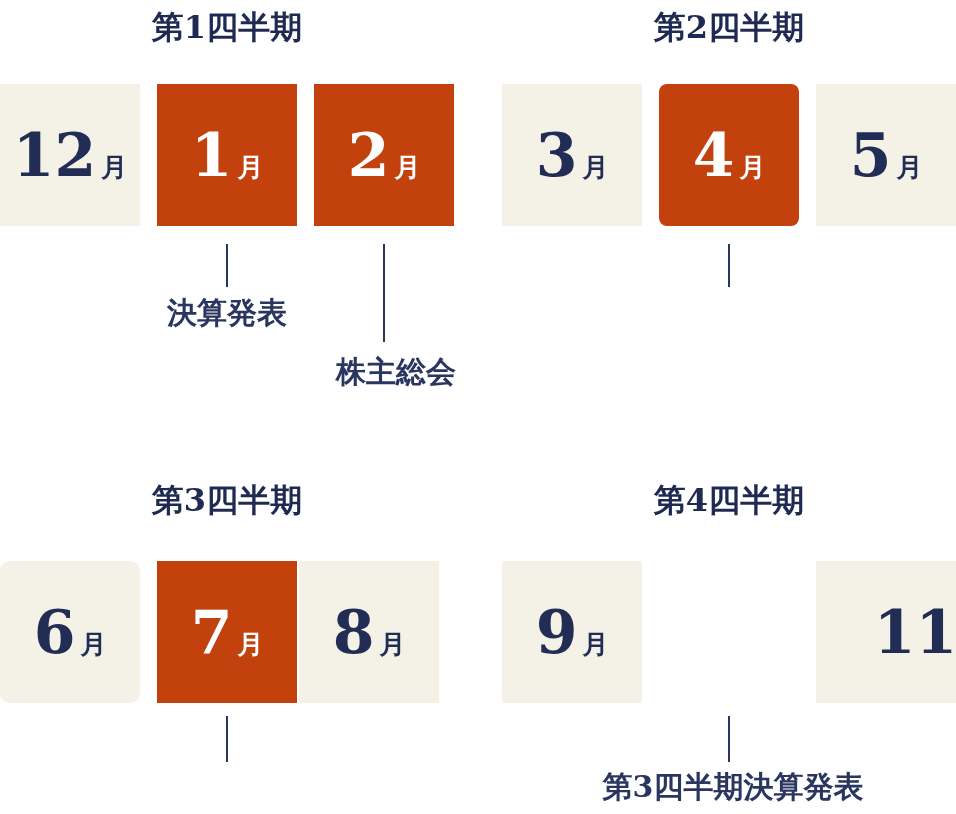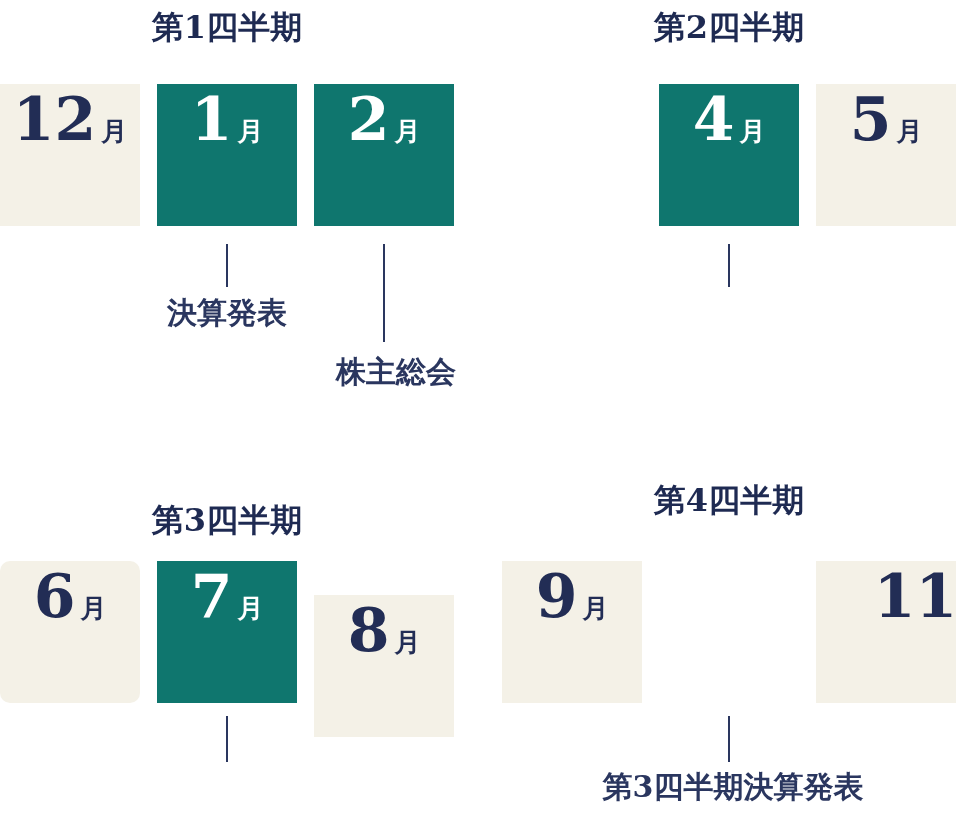--- a/index.html
+++ b/index.html
@@ -21,25 +21,25 @@
     font-weight:700;
     color:#1e2a52;
     white-space:nowrap;
     line-height:1;
   }
   .box{
     position:absolute;
     width:140px;
     height:142px;
     display:flex;
-    align-items:flex-start;
+    align-items:center;
     justify-content:center;
   }
   .box.light{ background:#f4f1e7; color:#222d55; }
-  .box.dark{  background:#0f766e; color:#ffffff; }
+  .box.dark{  background:#c2410c; color:#ffffff; }
   .month-inner{ white-space:nowrap; }
   .num{
     font-size:60px;
     font-weight:700;
     font-family:"DejaVu Serif","Liberation Serif",serif;
   }
   .suffix{
     font-size:26px;
     font-weight:600;
     margin-left:5px;
@@ -59,53 +59,56 @@
     line-height:1;
   }
 </style>
 </head>
 <body>
 
 <div class="canvas">
 
   <div class="qtitle" style="left:227px; top:11px;">第1四半期</div>
   <div class="qtitle" style="left:729px; top:11px;">第2四半期</div>
-  <div class="qtitle" style="left:227px; top:484px;margin-top:20px;">第3四半期</div>
+  <div class="qtitle" style="left:227px; top:484px;">第3四半期</div>
   <div class="qtitle" style="left:729px; top:484px;">第4四半期</div>
 
   <div class="box light" style="left:0px; top:84px;">
     <div class="month-inner"><span class="num">12</span><span class="suffix">月</span></div>
   </div>
   <div class="box dark" style="left:157px; top:84px;">
     <div class="month-inner"><span class="num">1</span><span class="suffix">月</span></div>
   </div>
   <div class="box dark" style="left:314px; top:84px;">
     <div class="month-inner"><span class="num">2</span><span class="suffix">月</span></div>
   </div>
-  <div class="box dark" style="left:659px; top:84px;">
+  <div class="box light" style="left:502px; top:84px;">
+    <div class="month-inner"><span class="num">3</span><span class="suffix">月</span></div>
+  </div>
+  <div class="box dark" style="left:659px; top:84px;border-radius:8px;">
     <div class="month-inner"><span class="num">4</span><span class="suffix">月</span></div>
   </div>
   <div class="box light" style="left:816px; top:84px;">
     <div class="month-inner"><span class="num">5</span><span class="suffix">月</span></div>
   </div>
 
   <div class="vline" style="left:226px; top:244px; height:43px;"></div>
   <div class="vline" style="left:383px; top:244px; height:98px;"></div>
   <div class="vline" style="left:728px; top:244px; height:43px;"></div>
 
   <div class="annot" style="left:227px; top:298px;">決算発表</div>
   <div class="annot" style="left:396px; top:357px;">株主総会</div>
 
   <div class="box light" style="left:0px; top:561px;border-radius:10px;">
     <div class="month-inner"><span class="num">6</span><span class="suffix">月</span></div>
   </div>
   <div class="box dark" style="left:157px; top:561px;">
     <div class="month-inner"><span class="num">7</span><span class="suffix">月</span></div>
   </div>
-  <div class="box light" style="left:314px; top:561px;margin-top:34px;">
+  <div class="box light" style="left:299px; top:561px;">
     <div class="month-inner"><span class="num">8</span><span class="suffix">月</span></div>
   </div>
   <div class="box light" style="left:502px; top:561px;">
     <div class="month-inner"><span class="num">9</span><span class="suffix">月</span></div>
   </div>
   <div class="box light" style="left:816px; top:561px;padding-left:45px;">
     <div class="month-inner"><span class="num">11</span><span class="suffix">月</span></div>
   </div>
 
   <div class="vline" style="left:226px; top:716px; height:46px;"></div>

